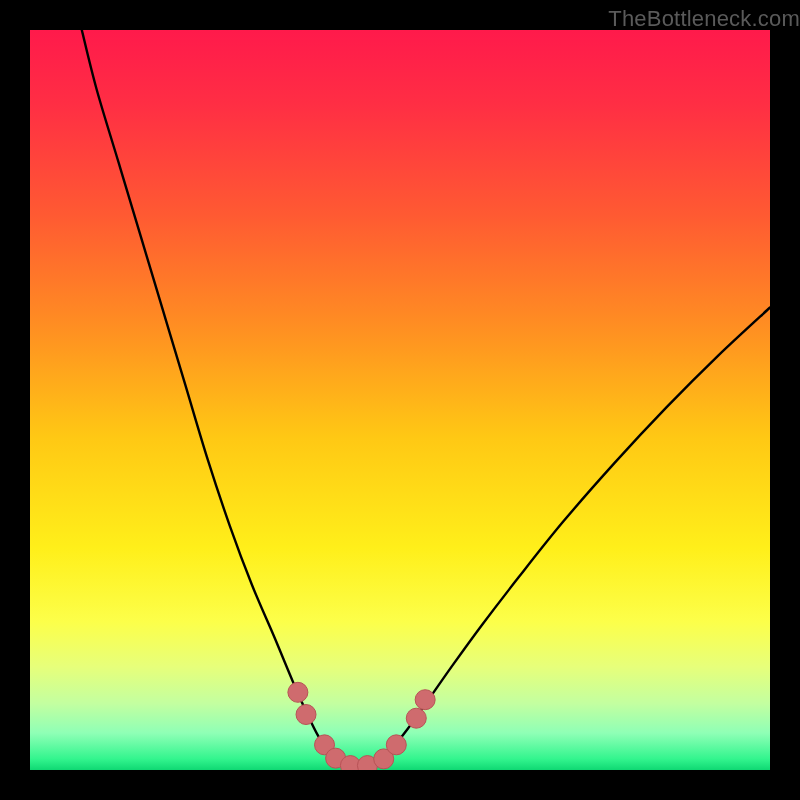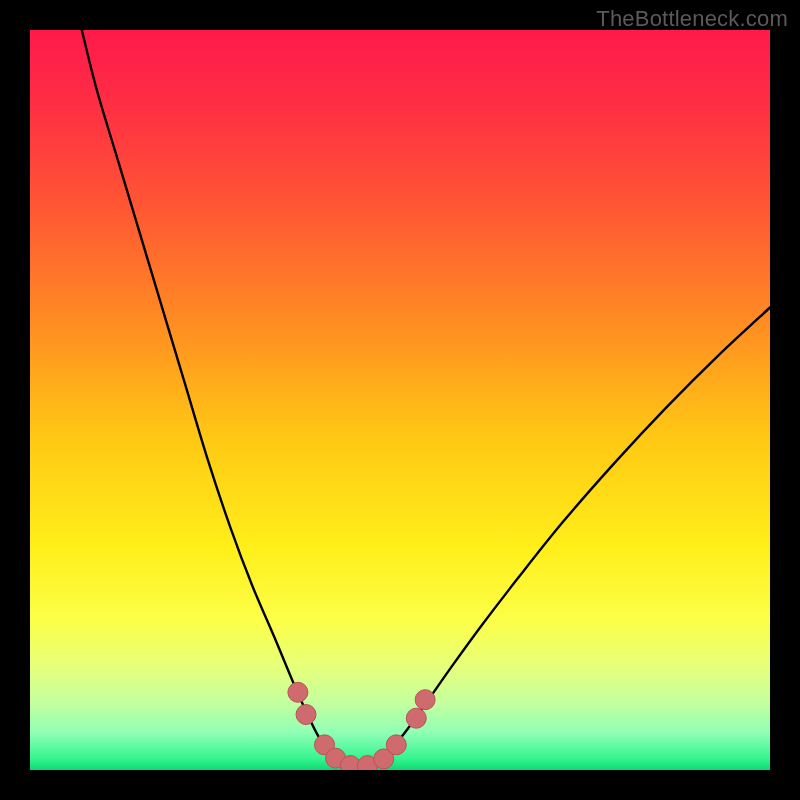--- a/index.html
+++ b/index.html
@@ -22,21 +22,21 @@
   .plot {
     position: absolute;
     top: 30px;
     left: 30px;
     width: 740px;
     height: 740px;
   }
   .watermark {
     position: absolute;
     top: 6px;
-    right: 12px;
+    right: 0;
     color: #5a5a5a;
     font-size: 22px;
     font-weight: 500;
     letter-spacing: 0.2px;
     user-select: none;
   }
 </style>
 </head>
 <body>
 

